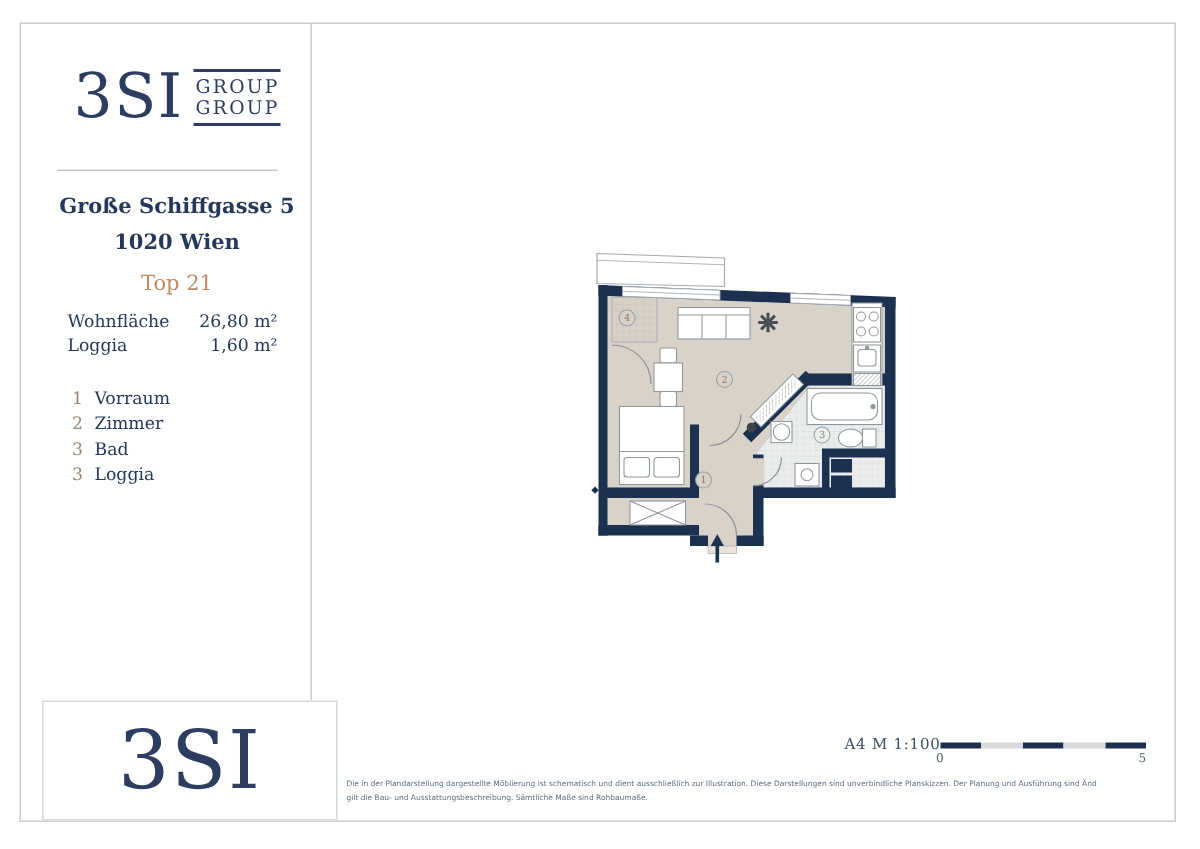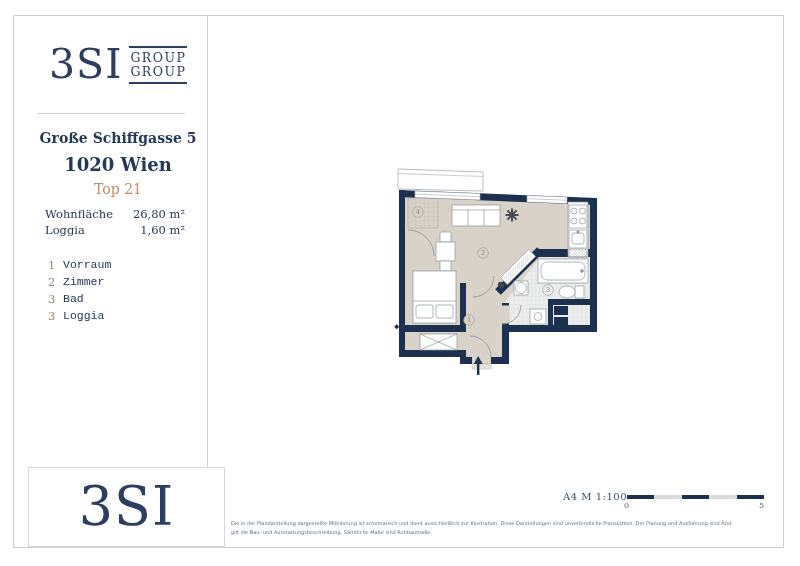--- a/index.html
+++ b/index.html
@@ -14,30 +14,30 @@
   .sidebar-divider{left:207px;top:15px;width:1px;height:452px;background:#cccccc;}
 
   
   .logo-top{left:49px;top:44px;display:flex;align-items:center;gap:7px;}
   .logo-top .brand{font-size:41px;line-height:1;color:#2c3d60;letter-spacing:1px;}
   .logo-sub{border-top:2px solid #2c3d60;border-bottom:2px solid #2c3d60;padding:3px 1px;text-align:left;}
   .logo-sub .l{font-size:12.5px;line-height:1.12;letter-spacing:1.5px;color:#2c3d60;}
   .head-divider{left:38px;top:113px;width:147px;height:1px;background:#c9c9c9;}
 
   .addr1{left:28px;top:130px;width:180px;text-align:center;font-size:14px;font-weight:bold;color:#24385a;}
-  .addr2{left:28px;top:154px;width:180px;text-align:center;font-size:18px;font-weight:bold;color:#24385a;}
+  .addr2{left:28px;top:154px;width:180px;text-align:center;font-size:14px;font-weight:bold;color:#24385a;}
   .unit{left:28px;top:181px;width:180px;text-align:center;font-size:14px;font-weight:normal;color:#bf8a63;}
 
   .areas{left:28px;top:206px;width:180px;}
   .area-row{display:flex;justify-content:space-between;padding:1px 23px 1px 17px;font-size:11.5px;color:#24385a;}
 
   .legend{left:28px;top:256px;width:180px;}
   .legend-row{display:flex;padding:1.5px 0 1.5px 20px;font-size:11.5px;}
   .legend-num{width:15px;color:#9b8672;}
-  .legend-label{color:#24385a;font-family:Liberation Mono, monospace;}
+  .legend-label{color:#24385a;}
 
   
   .logo-box{left:28px;top:467px;width:195px;height:78px;background:#fff;border:1px solid #d8d8d8;
     display:flex;align-items:center;justify-content:center;gap:10px;}
   .logo-box .brand{font-size:54px;line-height:1;color:#2c3d60;letter-spacing:1px;}
   .logo-box .logo-sub{padding:5px 2px;}
   .logo-box .logo-sub .l{font-size:15px;letter-spacing:2.5px;}
 
   .fineprint{left:231px;top:519px;width:500px;color:#5d6e86;font-size:5px;line-height:1.8;white-space:nowrap;overflow:hidden;font-family:"DejaVu Sans","Liberation Sans",sans-serif;}
 

